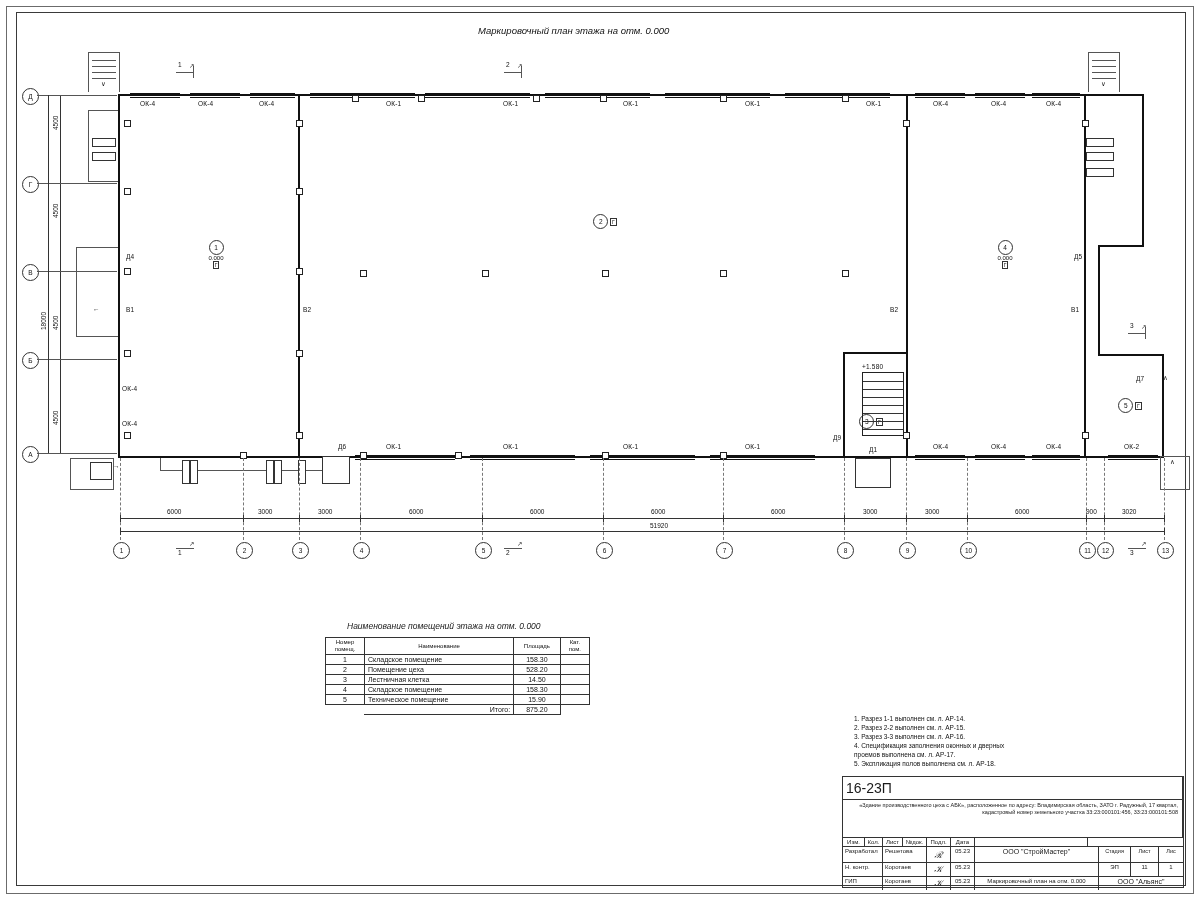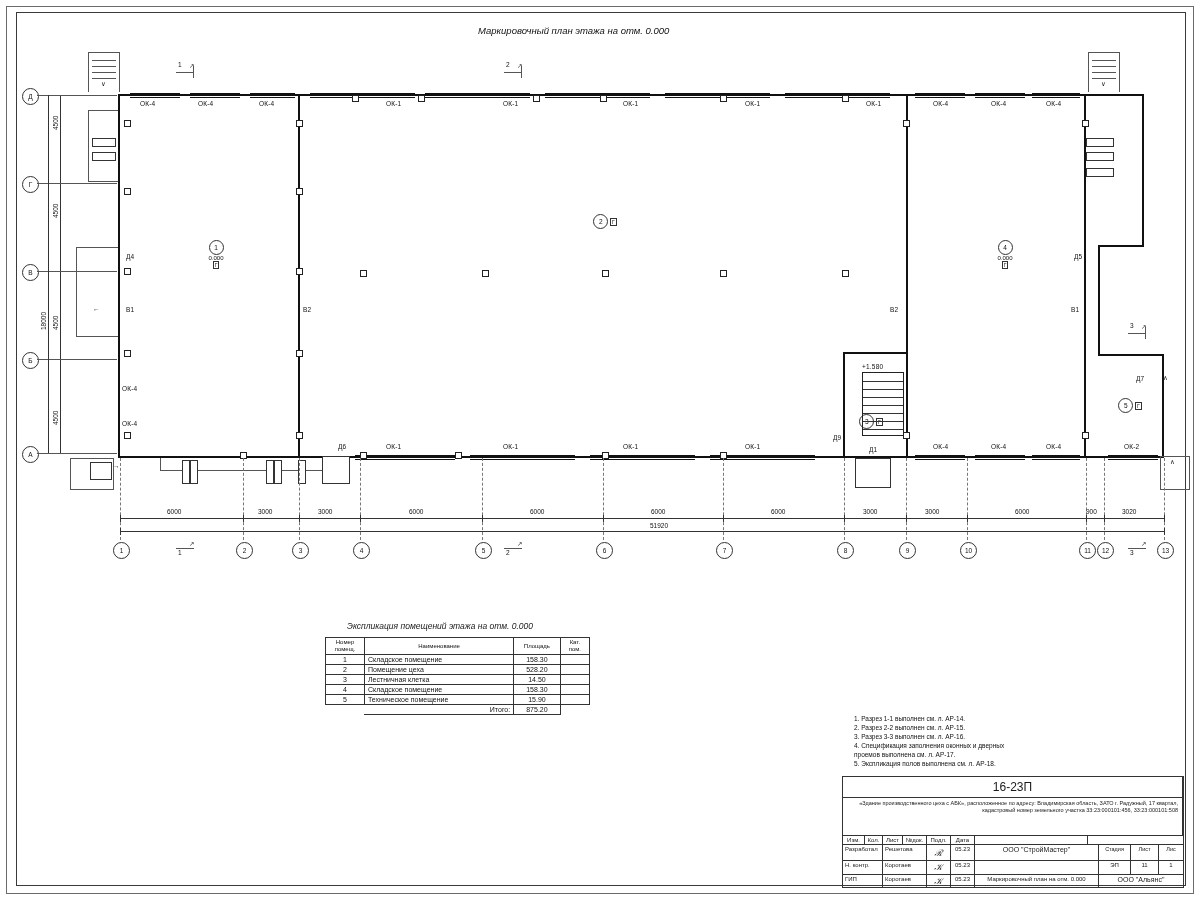--- a/index.html
+++ b/index.html
@@ -363,21 +363,21 @@
   <div class="circ axis-c" style="left:475px;top:542px;">5</div>
   <div class="circ axis-c" style="left:596px;top:542px;">6</div>
   <div class="circ axis-c" style="left:716px;top:542px;">7</div>
   <div class="circ axis-c" style="left:837px;top:542px;">8</div>
   <div class="circ axis-c" style="left:899px;top:542px;">9</div>
   <div class="circ axis-c" style="left:960px;top:542px;">10</div>
   <div class="circ axis-c" style="left:1079px;top:542px;">11</div>
   <div class="circ axis-c" style="left:1097px;top:542px;">12</div>
   <div class="circ axis-c" style="left:1157px;top:542px;">13</div>
 
-  <div class="expl-title" style="left:347px;top:621px;">Экспликация помещений этажа на отм. 0.000</div>
+  <div class="expl-title" style="left:347px;top:621px;">Наименование помещений этажа на отм. 0.000</div>
 
   <table class="expl" style="left:325px;top:637px;width:265px;">
     <thead>
       <tr>
         <th style="width:34px;">Номер помещ.</th>
         <th style="width:160px;">Наименование</th>
         <th style="width:42px;">Площадь</th>
         <th style="width:24px;">Кат. пом.</th>
       </tr>
     </thead>
@@ -424,21 +424,21 @@
   <div class="notes" style="left:854px;top:714px;width:320px;">1. Разрез 1-1 выполнен см. л. АР-14.
 2. Разрез 2-2 выполнен см. л. АР-15.
 3. Разрез 3-3 выполнен см. л. АР-16.
 4. Спецификация заполнения оконных и дверных
     проемов выполнена см. л. АР-17.
 5. Экспликация полов выполнена см. л. АР-18.</div>
 
   <div class="stamp">
 
     <div class="st-row">
-      <div class="st-cell" style="width:100%;text-align:center;font-size:12px;padding:3px;">16-23П</div>
+      <div class="st-cell" style="width:100%;font-size:14px;padding:3px;">16-23П</div>
     </div>
 
     <div class="st-row">
       <div class="st-cell" style="width:100%;height:38px;white-space:normal;font-size:5.5px;line-height:7px;padding:2px 4px;text-align:right;">«Здание производственного цеха с АБК», расположенное по адресу: Владимирская область, ЗАТО г. Радужный, 17 квартал, кадастровый номер земельного участка 33:23:000101:456, 33:23:000101:508</div>
     </div>
 
     <div class="st-row">
       <div class="st-cell center" style="width:22px;">Изм.</div>
       <div class="st-cell center" style="width:18px;">Кол.</div>
       <div class="st-cell center" style="width:20px;">Лист</div>

